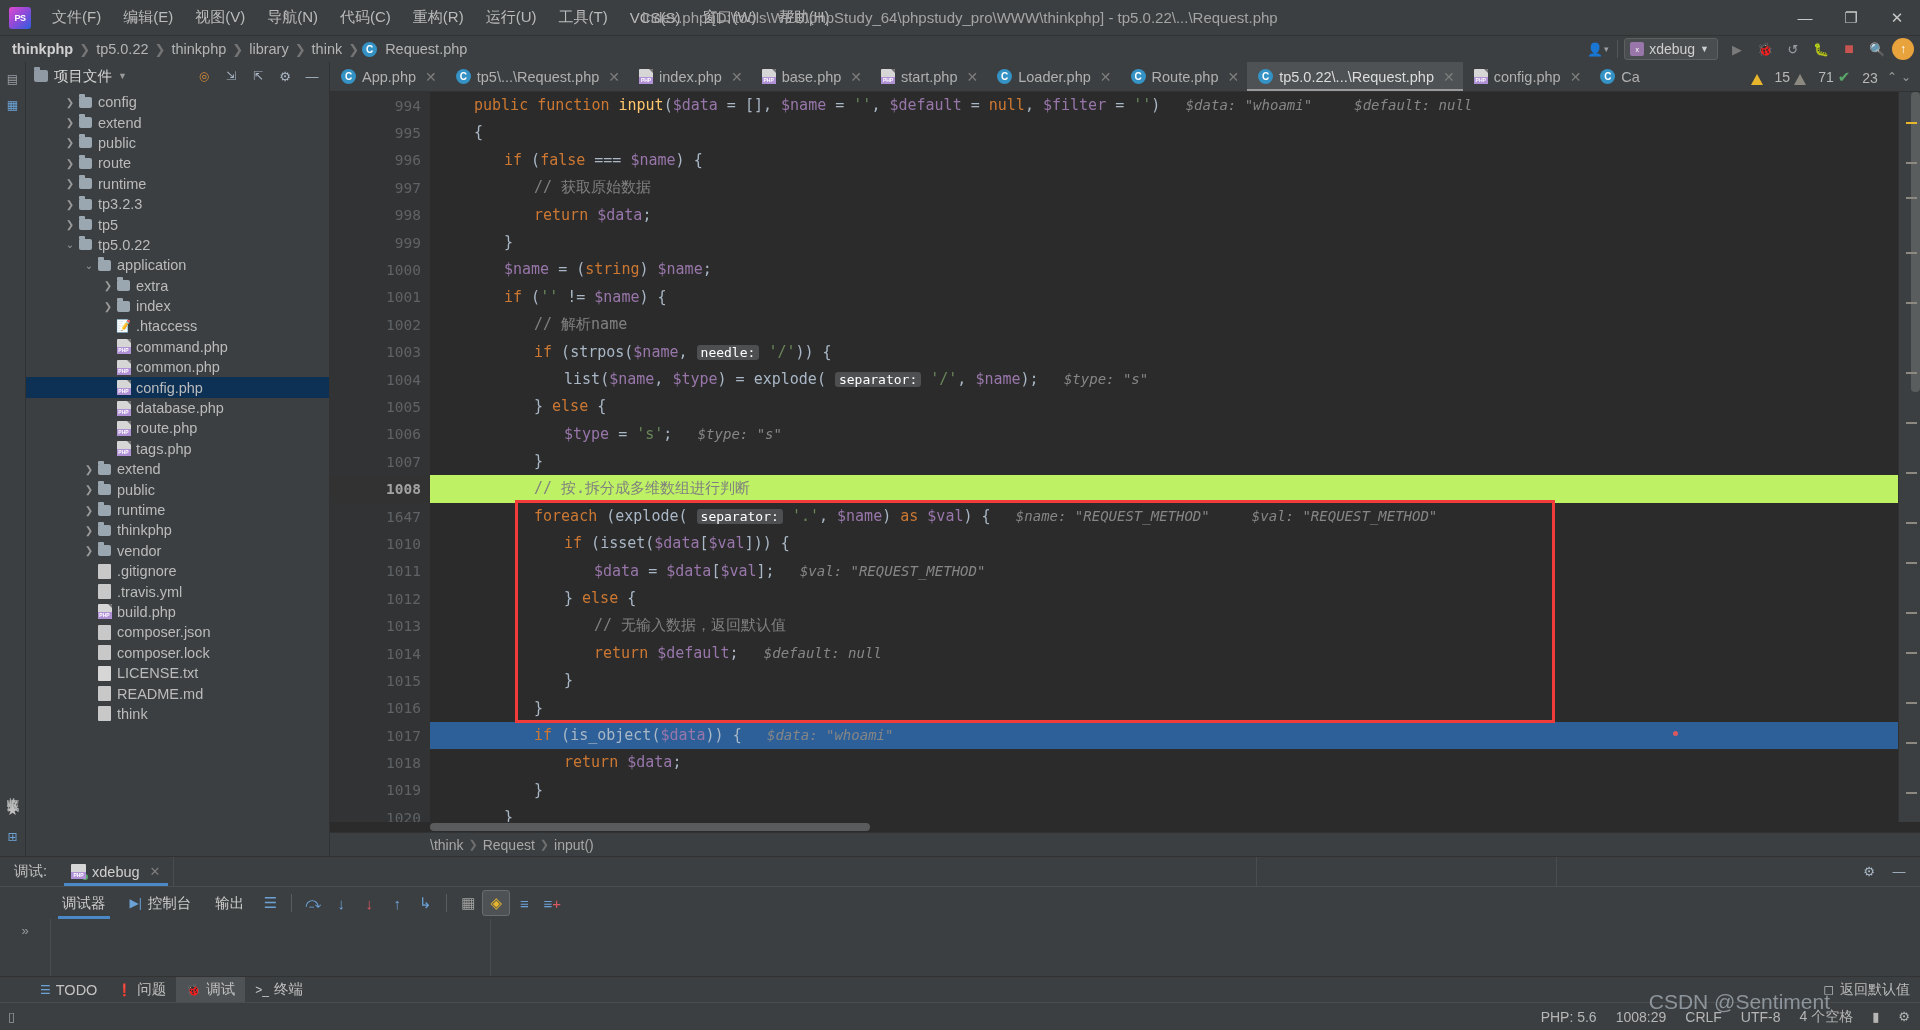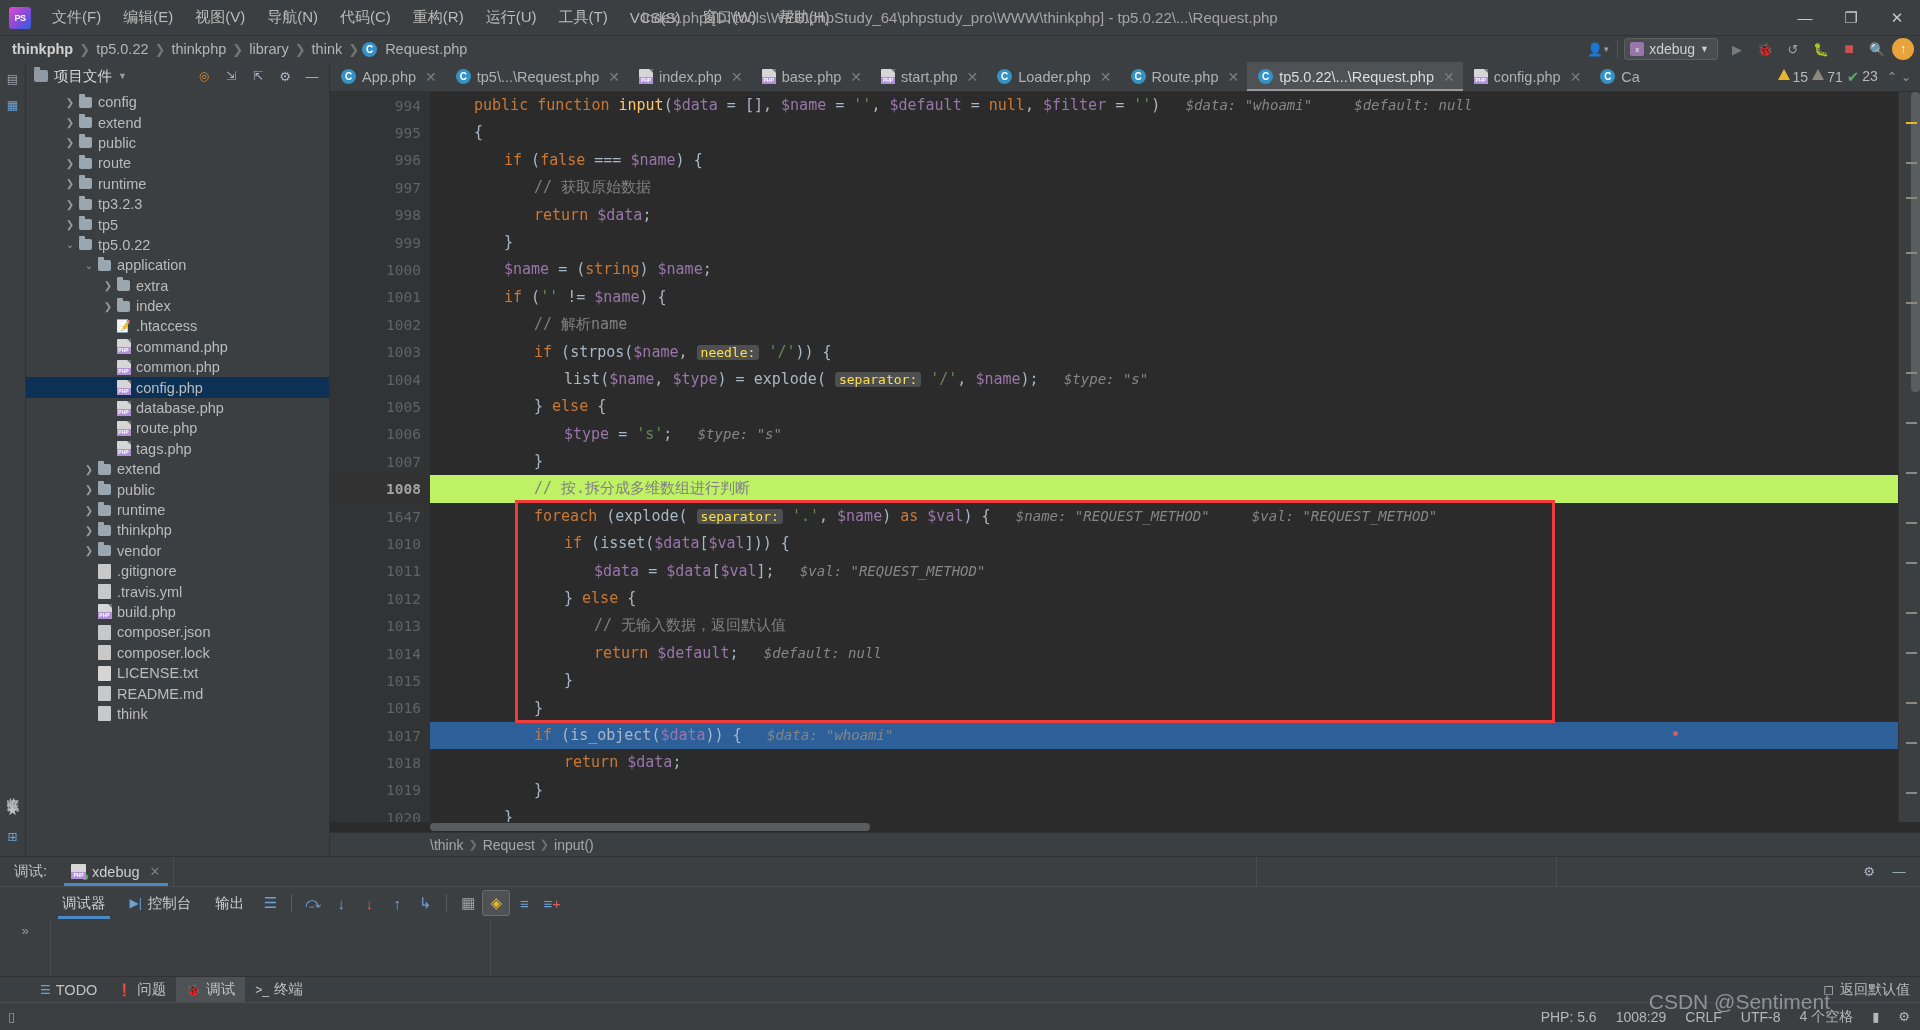--- a/index.html
+++ b/index.html
@@ -145,21 +145,21 @@
   }
   .etab.active { background: #4e5254; color: #dcdcdc; }
   .etab.active::after {
     content:''; position:absolute; bottom:0; left:0; right:0; height:2px; background:#9a9a9a;
   }
   .etab .x { color: #7d7d7d; font-size: 14px; margin-left: 3px; }
   .tabbar-right { margin-left: auto; display: flex; align-items: center; padding: 0 6px; gap: 3px; }
   .inspect {
     display: flex; align-items: center; gap: 4px; font-size: 14px; color: #b8b8b8; padding-right: 3px;
   }
-  .insp-item { display: flex; align-items: flex-start; gap: 3px; }
+  .insp-item { display: flex; align-items: flex-end; gap: 12px; }
   .tri { width: 0; height: 0; border-left: 6px solid transparent; border-right: 6px solid transparent; }
   .tri.warn { border-bottom: 11px solid #e8b62c; }
   .tri.gray { border-bottom: 11px solid #8c8a80; }
 
   .edit-body { flex: 1; display: flex; min-height: 0; position: relative; }
   .gutter {
     width: 100px; background: #313335; flex: 0 0 100px; position: relative; overflow: hidden;
   }
   .gline {
     height: 27.4px; display: flex; align-items: center; justify-content: flex-end;
@@ -179,21 +179,21 @@
   .cline.cur-line { background: #bef264; }
   .cline.sel-line { background: #2d6099; }
   
   .kw { color: #cc7832; }
   .fn { color: #ffc66d; }
   .var { color: #9876aa; }
   .str { color: #6a8759; }
   .cmt { color: #808080; }
   .pl { color: #a9b7c6; }
   .param-hint {
-    background: #4d4f51; color: #fde047; border-radius: 3px; padding: 0px 4px;
+    background: #4d4f51; color: #ffffff; border-radius: 3px; padding: 0px 4px;
     font-size: 13px; font-style: normal;
   }
   .debug-val { color: #868686; font-style: italic; font-size: 14px; }
   .redbox {
     position: absolute; border: 3px solid #f23b3b; pointer-events: none; z-index: 5;
   }
   .bp-dot {
     position: absolute; width: 11px; height: 11px; border-radius: 50%; background: #db5860;
   }
 

